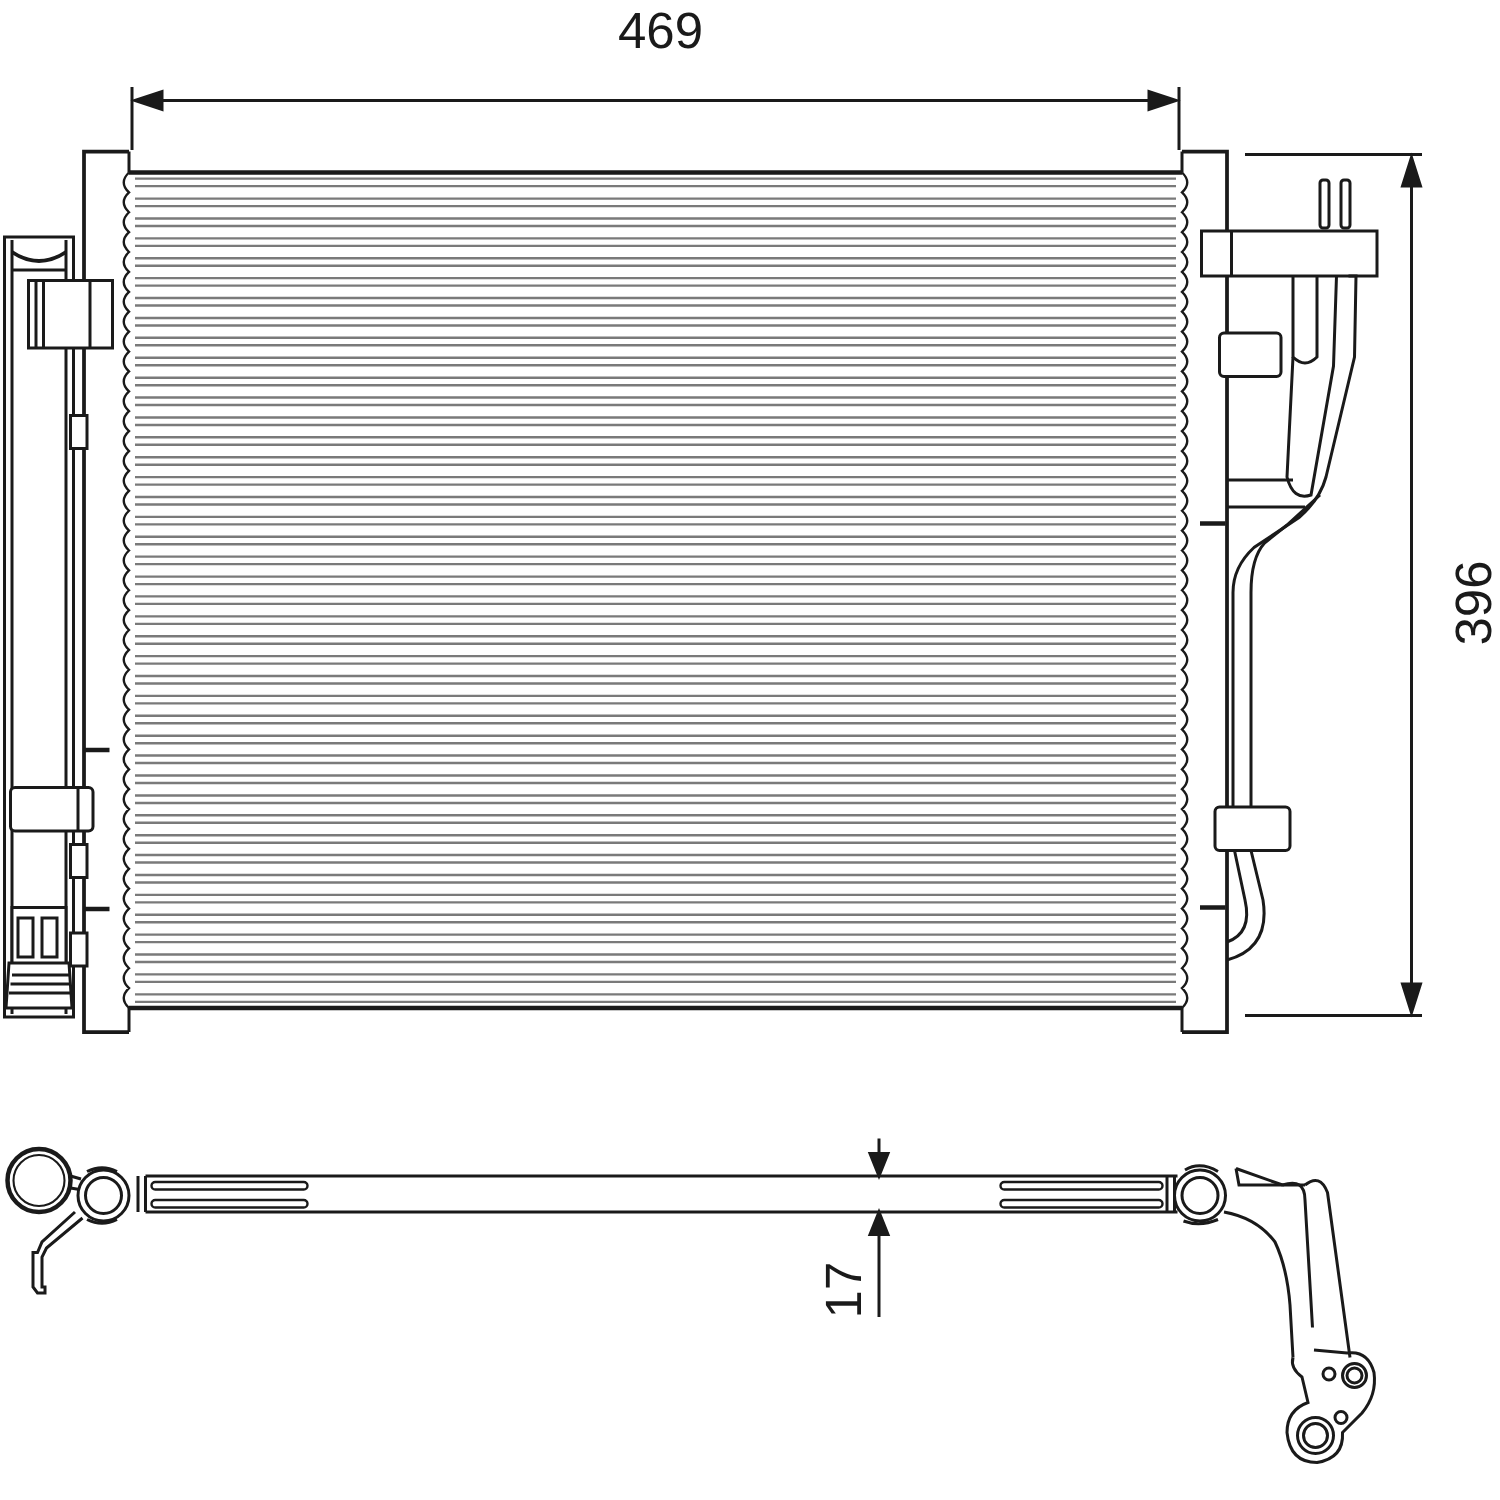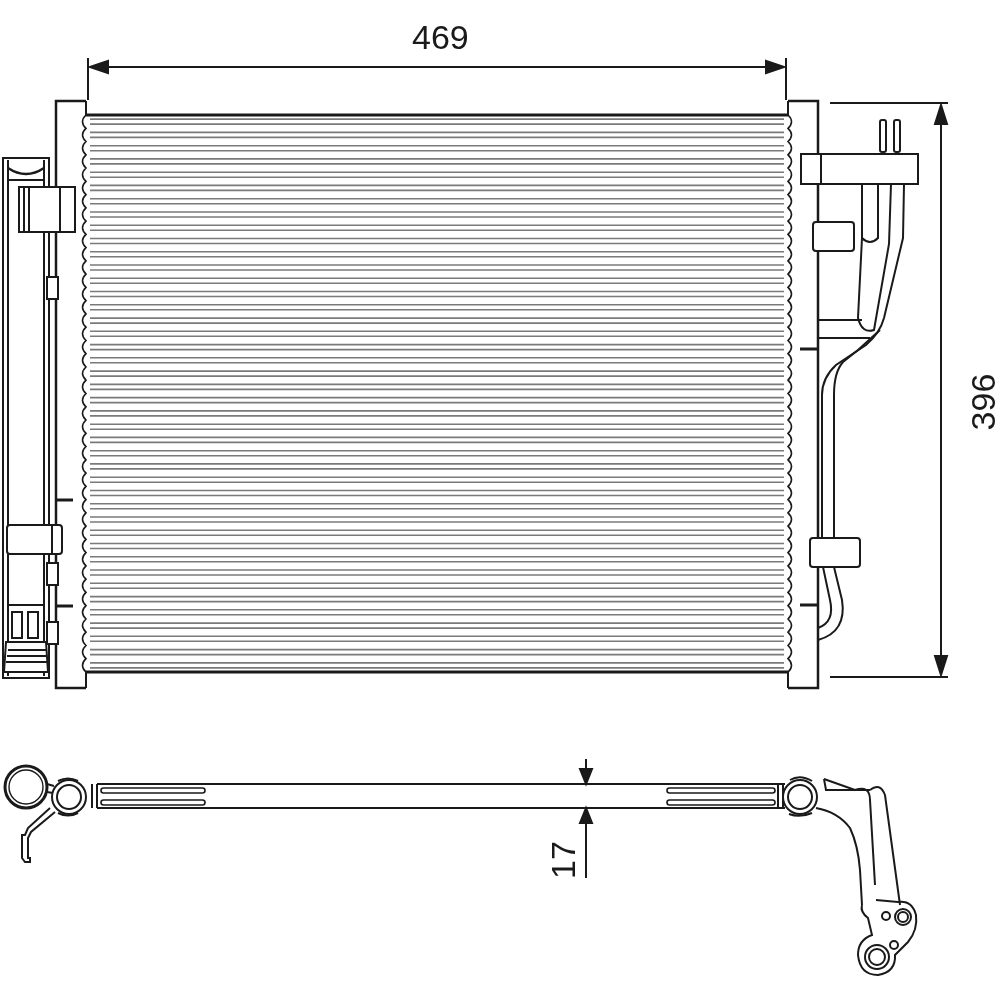--- a/index.html
+++ b/index.html
@@ -1,19 +1,19 @@
 <!DOCTYPE html>
 <html><head>
 <meta charset="utf-8">
 <style>
   html, body { margin: 0; padding: 0; background: #ffffff; }
   body { width: 1000px; height: 1000px; overflow: hidden; position: relative; font-family: "Liberation Sans", sans-serif; }
   svg { position: absolute; left: 0; top: 0; }
   .dim-label { position: absolute; font-family: "Liberation Sans", sans-serif; color: #1a1a1a; font-size: 34px; line-height: 1; }
-  #dim-width-label { left: 412px; top: 20px; }
+  #dim-width-label { left: 412px; top: 4px; }
   #dim-height-label { left: 948px; top: 385px; transform: rotate(-90deg); transform-origin: center; width: 70px; text-align: center; }
   #dim-depth-label { left: 538px; top: 843px; transform: rotate(-90deg); transform-origin: center; width: 50px; text-align: center; }
 </style>
 </head>
 <body>
 
 <svg width="1000" height="1000" viewBox="0 0 1000 1000" xmlns="http://www.w3.org/2000/svg">
   <defs>
     <marker id="arrow" markerWidth="10" markerHeight="10" refX="9" refY="5" orient="auto" markerUnits="userSpaceOnUse">
       <path d="M0,1 L10,5 L0,9 z" fill="#1a1a1a"></path>

